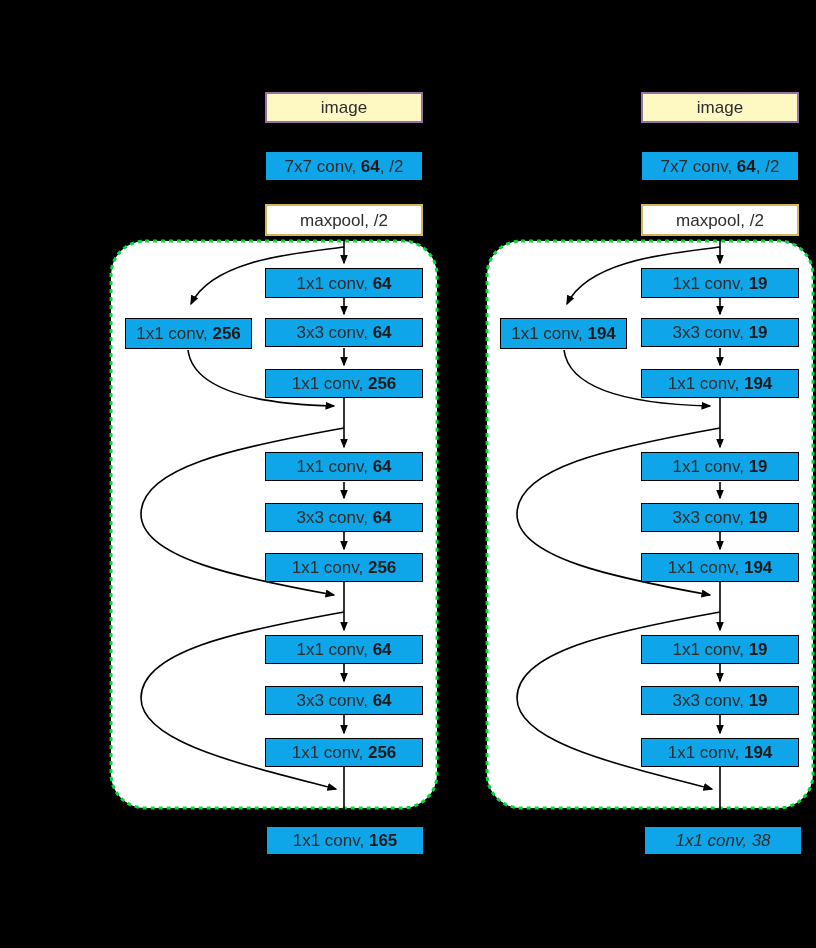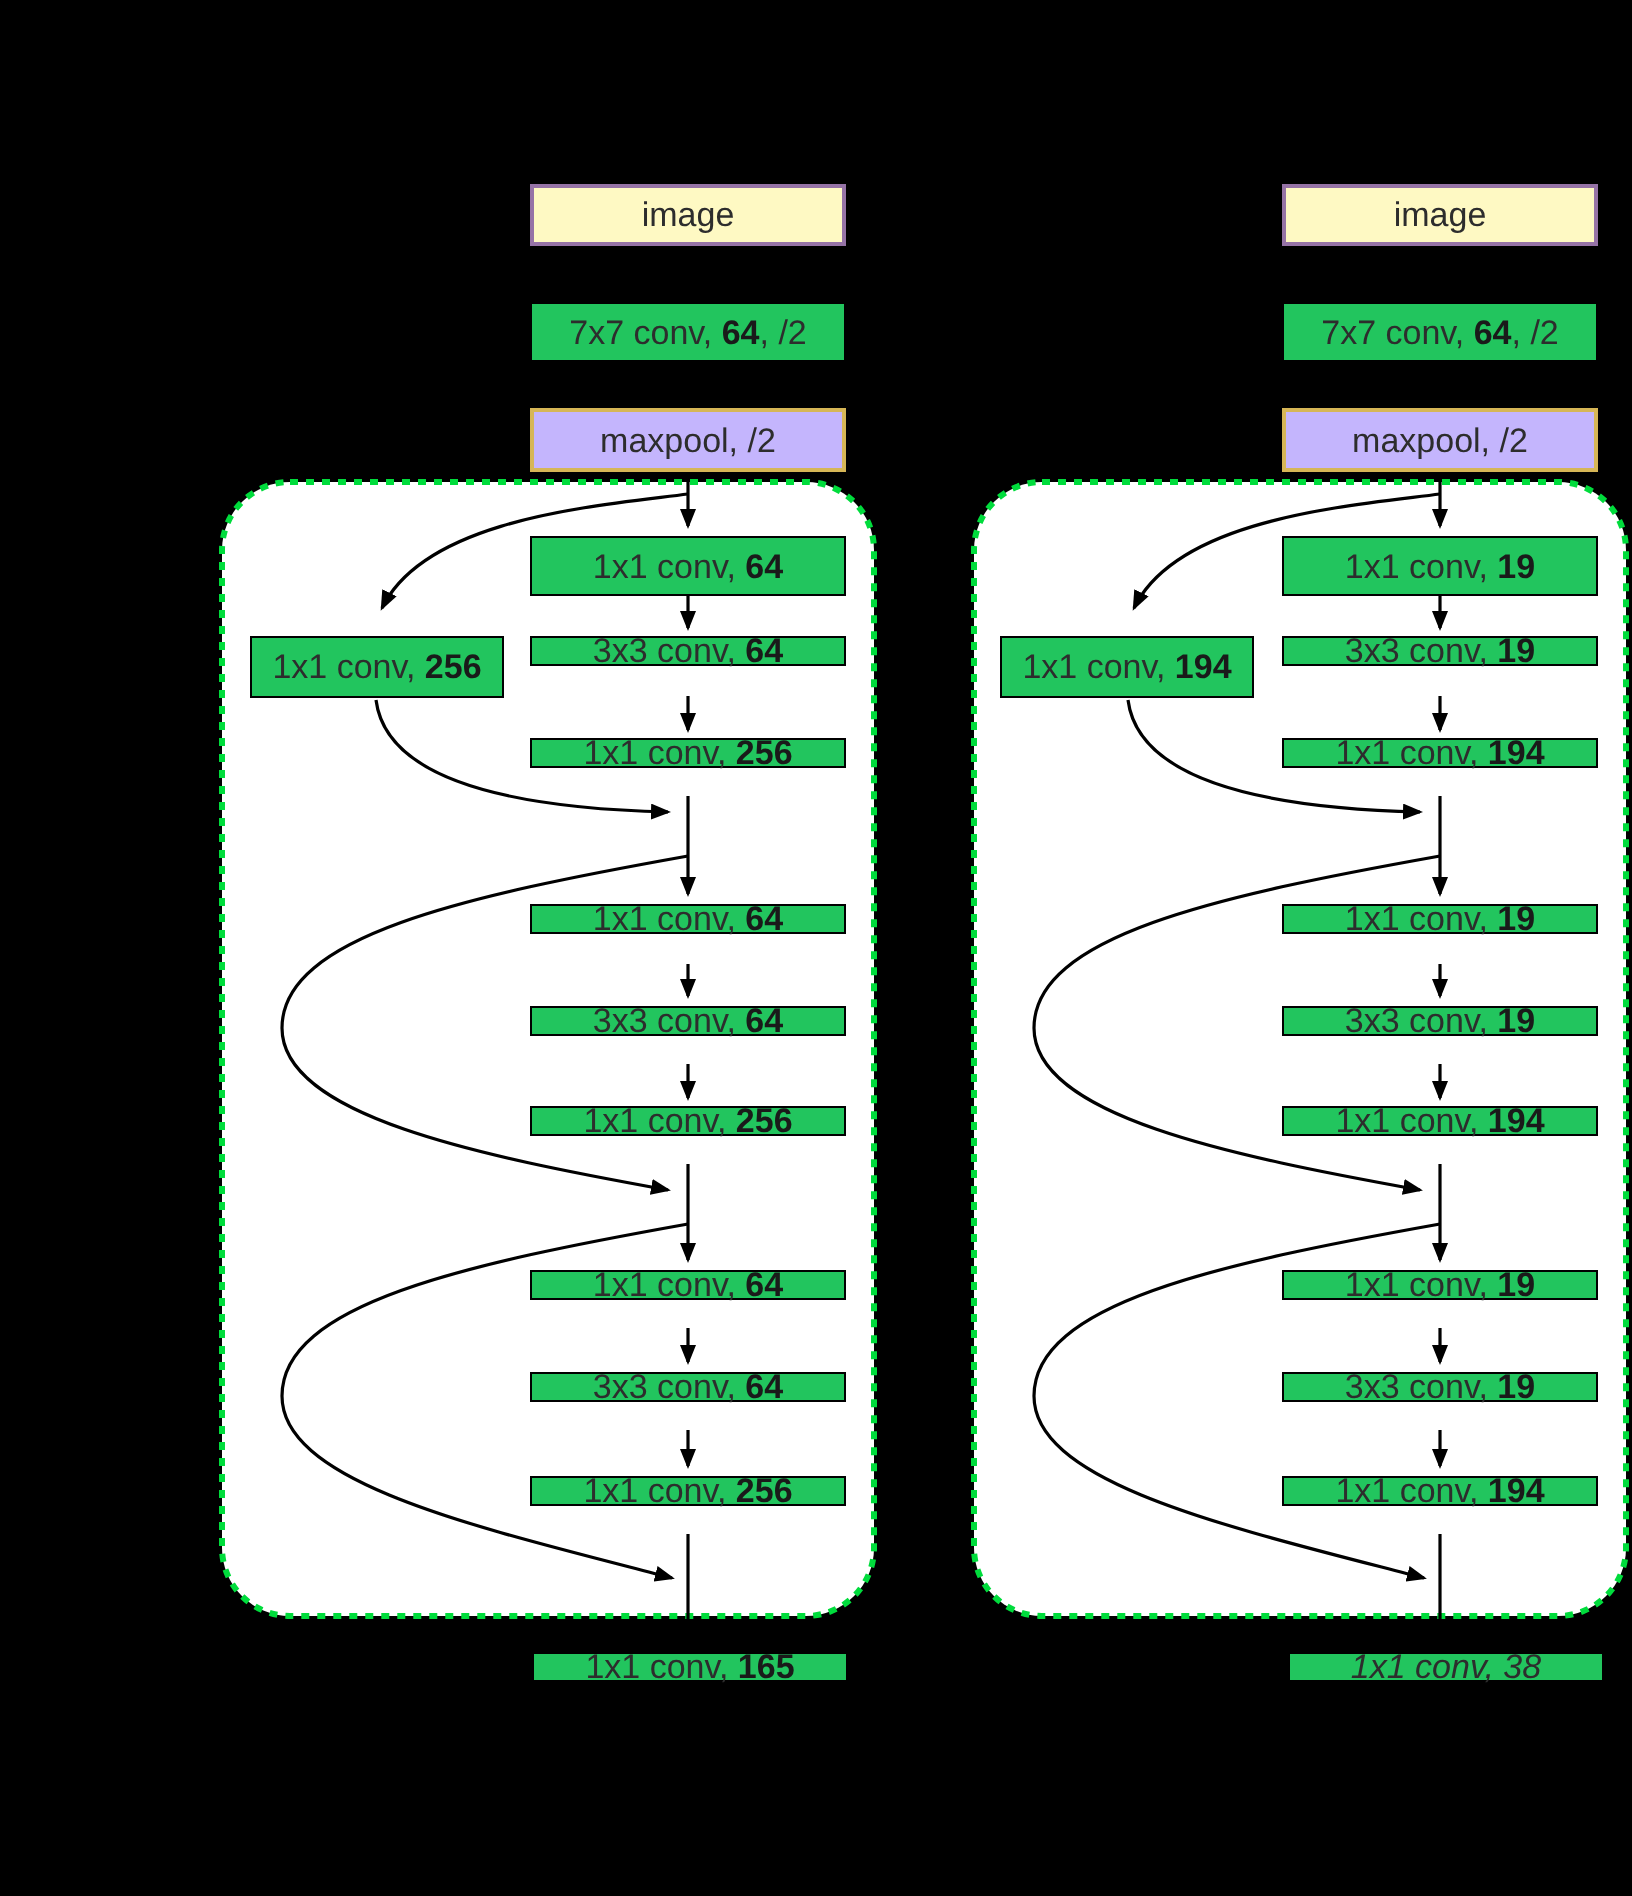--- a/index.html
+++ b/index.html
@@ -3,28 +3,28 @@
 <meta charset="utf-8">
 <style>
   html,body{margin:0;padding:0;background:#000;}
   #canvas{
     position:relative;width:816px;height:948px;background:#000;overflow:hidden;
     font-family:"Liberation Sans", sans-serif;
   }
   #arrow-layer{position:absolute;left:0;top:0;z-index:1;}
   .box{
     position:absolute;z-index:2;display:flex;align-items:center;justify-content:center;
-    font-size:17px;color:#2d2d2d;background:#22c55e;border:1.5px solid #000;
+    font-size:17px;color:#2d2d2d;background:#0ea5e9;border:1.5px solid #000;
     box-sizing:border-box;white-space:pre;line-height:1;
   }
   .box b{font-weight:bold;color:#1a1a1a;}
   .image-box{background:#fef9c3;border:2px solid #9673A6;}
-  .maxpool-box{background:#c4b5fd;border:2px solid #D6B656;}
+  .maxpool-box{background:#ffffff;border:2px solid #D6B656;}
   
-  .w-main{width:158px;height:15px;}
+  .w-main{width:158px;height:29px;}
   .w-side{width:127px;height:31px;}
 </style>
 </head>
 <body>
 
 <div id="canvas">
 
   <svg id="arrow-layer" width="816" height="948" viewBox="0 0 816 948">
     <defs>
       <marker id="ah" markerWidth="10" markerHeight="8" refX="8.5" refY="4" orient="auto" markerUnits="userSpaceOnUse">

